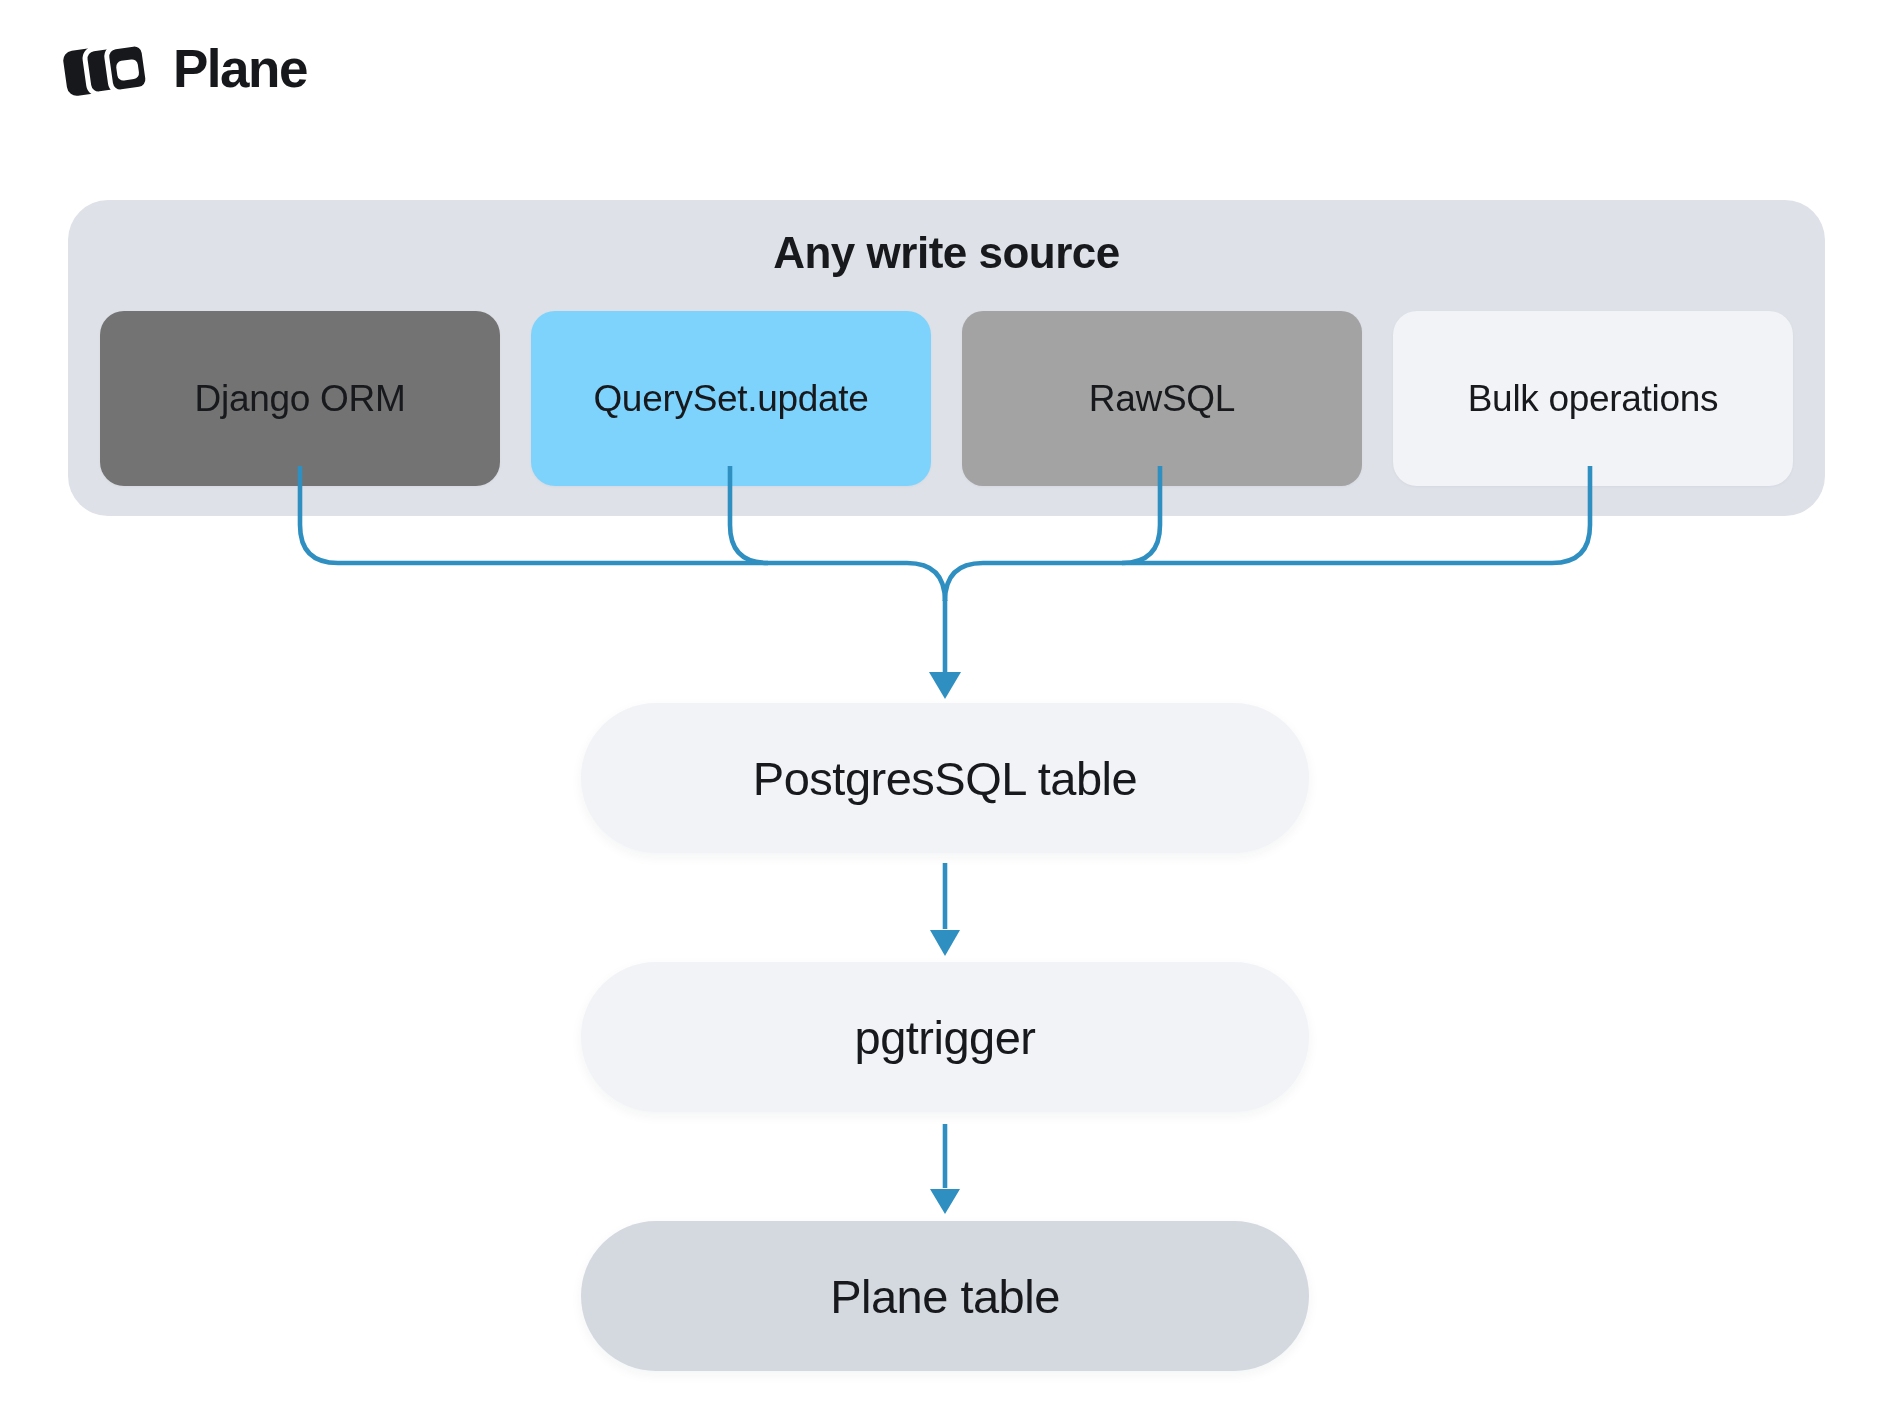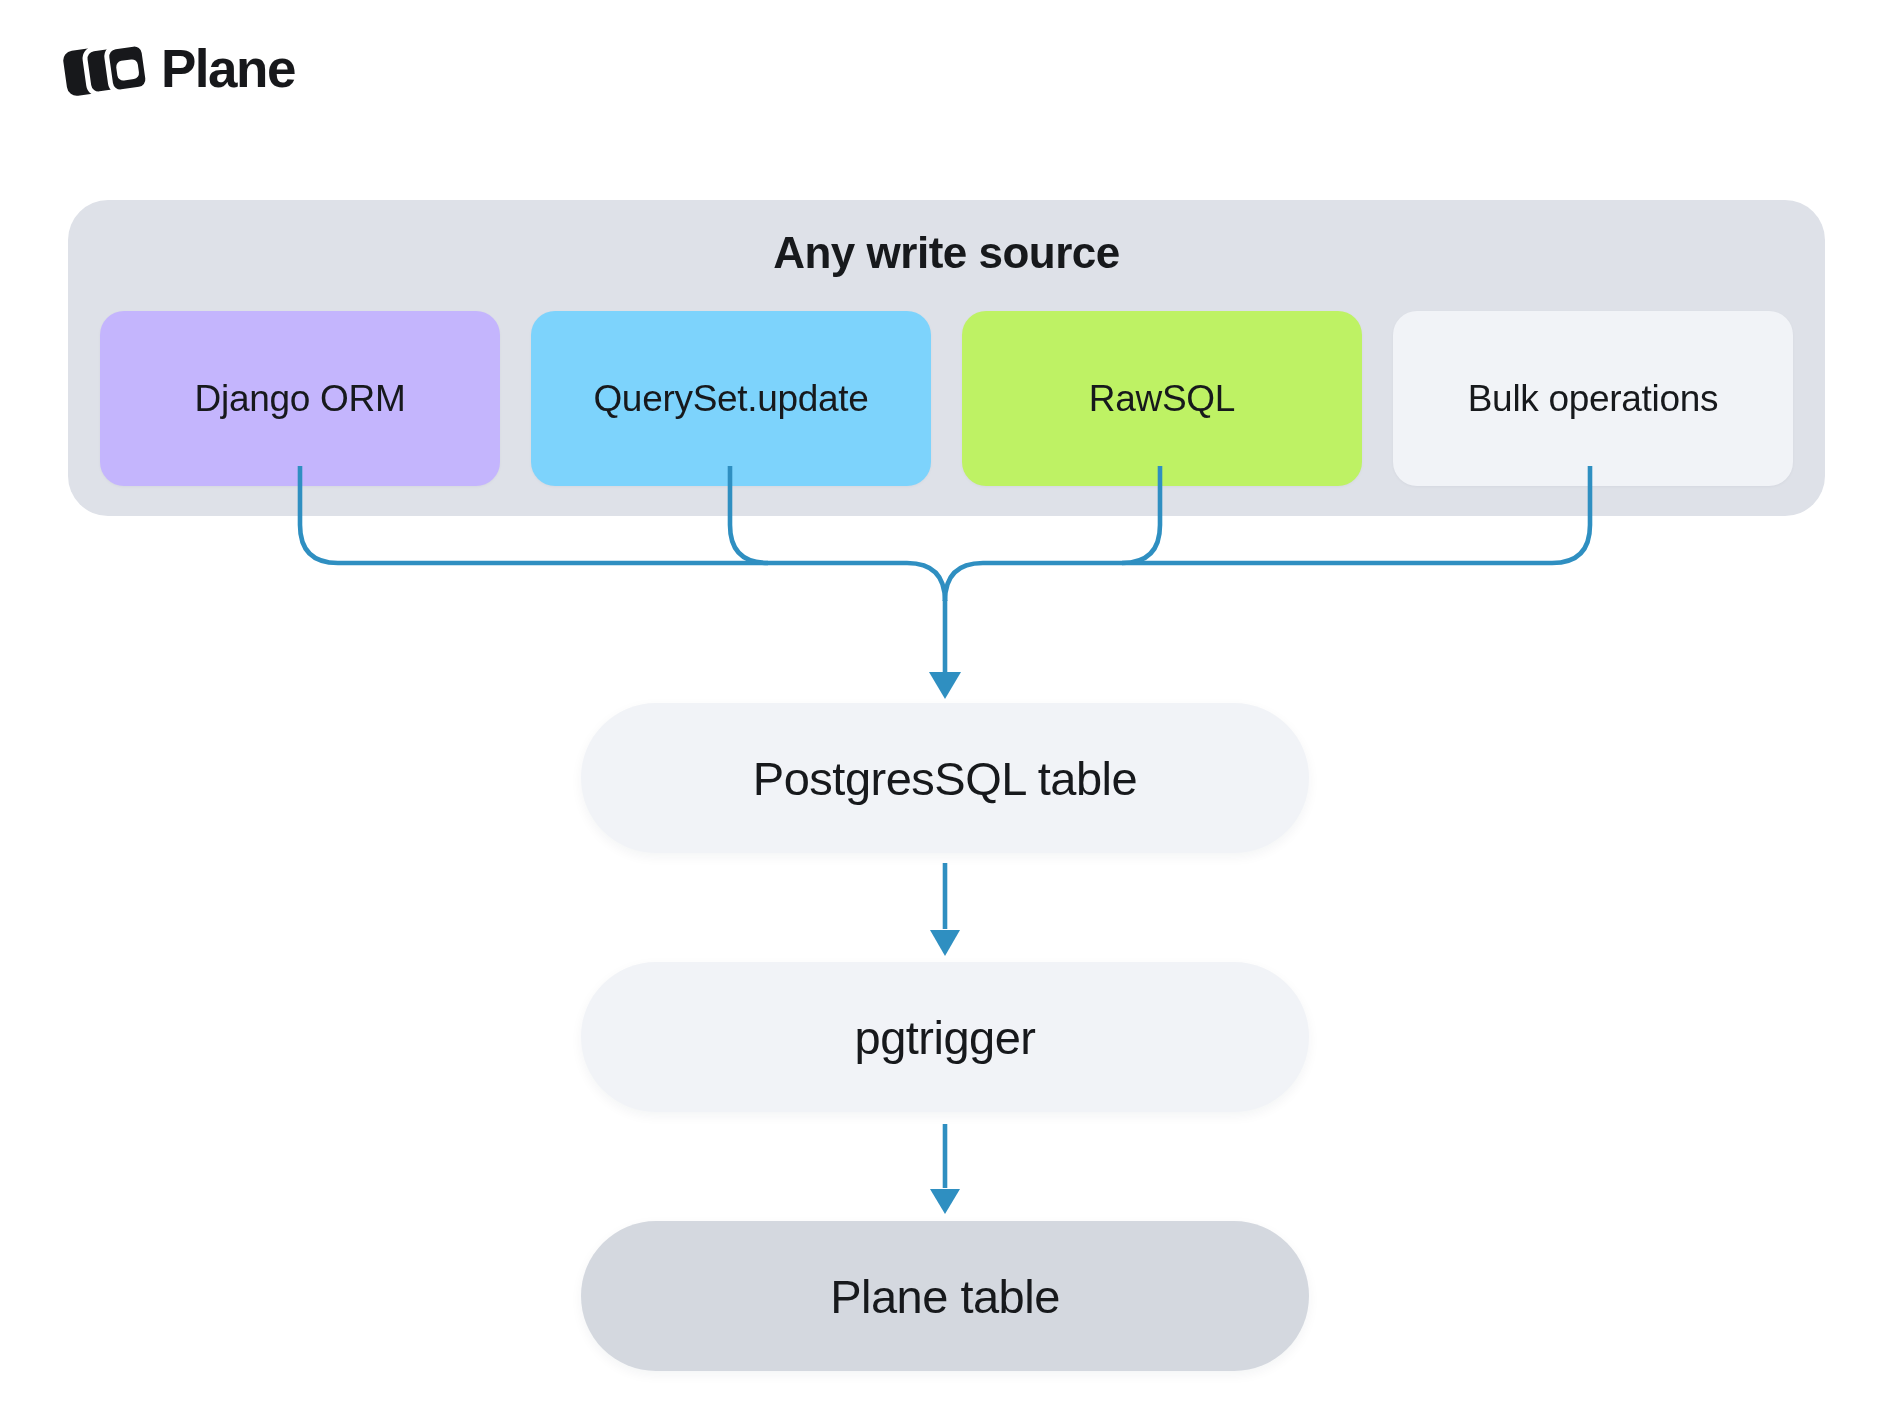--- a/index.html
+++ b/index.html
@@ -6,21 +6,21 @@
   body {
     width: 1889px; height: 1424px;
     background: #ffffff;
     font-family: "Liberation Sans", "DejaVu Sans", sans-serif;
     color: #17191C;
     overflow: hidden;
   }
   .canvas { position: relative; width: 1889px; height: 1424px; }
 
   
-  .logo { position: absolute; left: 62px; top: 36px; display: flex; align-items: center; gap: 4px; }
+  .logo { position: absolute; left: 62px; top: 36px; display: flex; align-items: center; gap: 16px; }
   .logo-text { font-size: 53px; font-weight: 600; letter-spacing: -1.5px; color: #17181B; }
 
   
   .group {
     position: absolute; left: 68px; top: 200px;
     width: 1757px; height: 316px;
     border-radius: 40px;
     text-decoration: underline;
   }
   .group-title {
@@ -74,27 +74,27 @@
         <rect x="0" y="0" width="38" height="46" rx="10" fill="#17181B" stroke="#ffffff" stroke-width="5"></rect>
         <rect x="8" y="15" width="22" height="20" rx="6" fill="#ffffff"></rect>
       </g>
     </svg>
     <span class="logo-text">Plane</span>
   </div>
 
   <div class="group" style="background: rgb(222, 225, 232);">
     <div class="group-title">Any write source</div>
     <div class="cards">
-      <div class="card" style="background: #c4b5fd; justify-content: center;">
+      <div class="card" style="background: #737373; justify-content: center;">
         <span class="card-label">Django ORM</span>
       </div>
       <div class="card" style="background: #7dd3fc;">
         <span class="card-label">QuerySet.update</span>
       </div>
-      <div class="card" style="background: #bef264;">
+      <div class="card" style="background: #a3a3a3; border-radius: 21px;">
         <span class="card-label">RawSQL</span>
       </div>
       <div class="card" style="background: rgb(241, 243, 247); justify-content: center;">
         <span class="card-label">Bulk operations</span>
       </div>
     </div>
   </div>
 
   <svg class="connectors" viewBox="0 0 1889 1424" aria-hidden="true">
 

